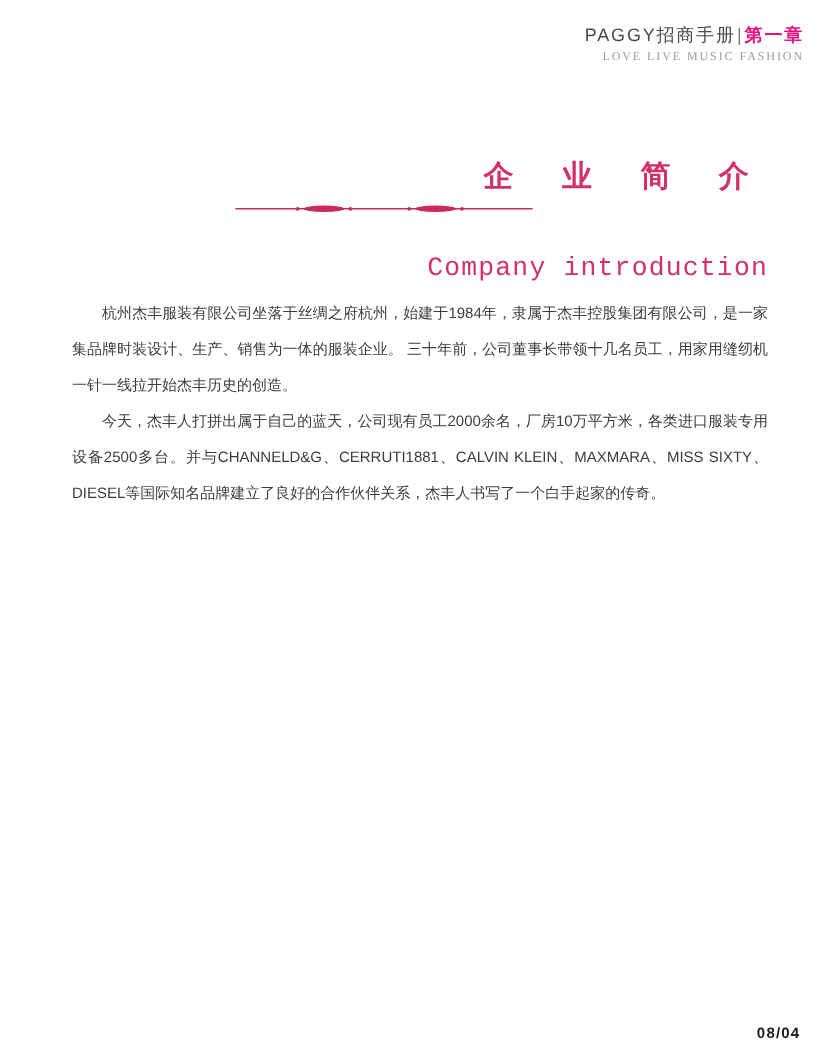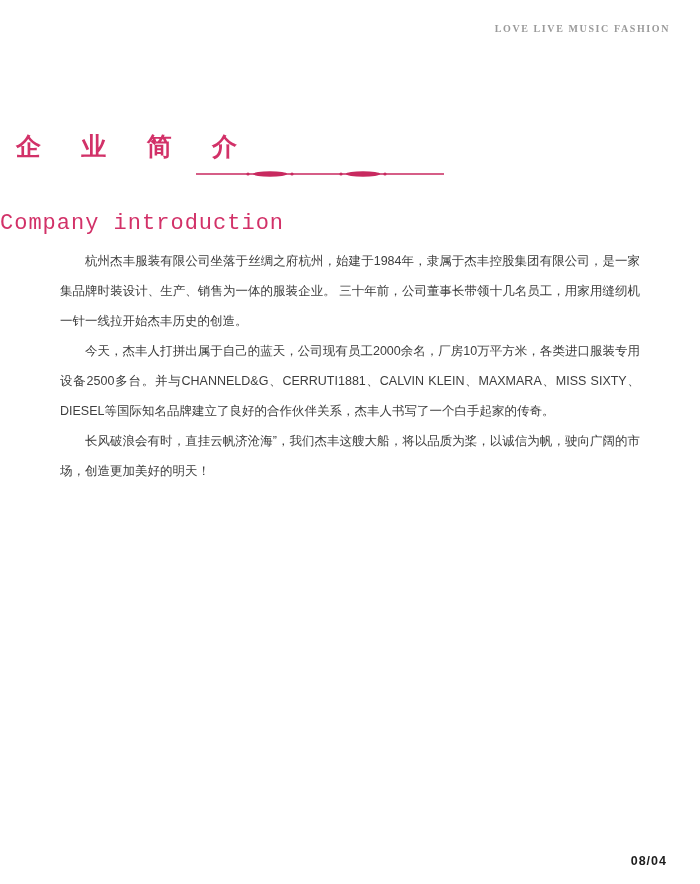--- a/index.html
+++ b/index.html
@@ -33,30 +33,29 @@
   .header-line1 .chapter {
     color: #ea0f7d;
     font-weight: bold;
   }
   .header-line2 {
     margin-top: 3px;
     font-size: 10px;
     letter-spacing: 1.6px;
     color: #9a9a9a;
     font-family: "Liberation Serif", serif;
-    font-weight: bold;
   }
 
   
   .title-block {
     position: absolute;
     top: 130px;
     left: 0;
     width: 640px;
-    text-align: left;
+    text-align: right;
   }
   .title-zh {
     font-family: "Liberation Serif", "DejaVu Serif", serif;
     font-size: 25px;
     font-weight: bold;
     color: #d23168;
     letter-spacing: 16px;
     padding-left: 16px; 
   }
   .title-divider {
@@ -100,36 +99,38 @@
     letter-spacing: 1px;
     color: #1c1c1c;
     font-family: "Liberation Sans", sans-serif;
     font-weight: bold;
   }
 </style>
 </head>
 <body>
 
 <div class="page-header">
+  <div class="header-line1">
+    <span>PAGGY招商手册</span><span class="sep">|</span><span class="chapter">第一章</span>
+  </div>
   <div class="header-line2">LOVE LIVE MUSIC FASHION</div>
 </div>
 
 <div class="title-block">
   <div class="title-zh">企 业 简 介</div>
   <svg class="title-divider" viewBox="0 0 248 10" xmlns="http://www.w3.org/2000/svg" aria-hidden="true">
     <line x1="0" y1="5" x2="248" y2="5" stroke="#c8295f" stroke-width="1.3"></line>
     <ellipse cx="74" cy="5" rx="17" ry="2.7" fill="#c8295f"></ellipse>
     <circle cx="52" cy="5" r="1.6" fill="#c8295f"></circle>
     <circle cx="96" cy="5" r="1.6" fill="#c8295f"></circle>
     <ellipse cx="167" cy="5" rx="17" ry="2.7" fill="#c8295f"></ellipse>
     <circle cx="145" cy="5" r="1.6" fill="#c8295f"></circle>
     <circle cx="189" cy="5" r="1.6" fill="#c8295f"></circle>
   </svg>
   <div class="title-en">Company introduction</div>
 </div>
 
 <div class="body-copy">
   <p>杭州杰丰服装有限公司坐落于丝绸之府杭州，始建于1984年，隶属于杰丰控股集团有限公司，是一家集品牌时装设计、生产、销售为一体的服装企业。 三十年前，公司董事长带领十几名员工，用家用缝纫机一针一线拉开始杰丰历史的创造。</p>
   <p>今天，杰丰人打拼出属于自己的蓝天，公司现有员工2000余名，厂房10万平方米，各类进口服装专用设备2500多台。并与CHANNELD&amp;G、CERRUTI1881、CALVIN KLEIN、MAXMARA、MISS SIXTY、DIESEL等国际知名品牌建立了良好的合作伙伴关系，杰丰人书写了一个白手起家的传奇。</p>
-  <p>长风破浪会有时，直挂云帆济沧海”，我们杰丰这艘大船，将以品质为桨，以诚信为帆，驶向广阔的市场，创造更加美好的明天！</p>
 </div>
 
 <div class="page-footer">08/04</div>
 
 </body></html>

